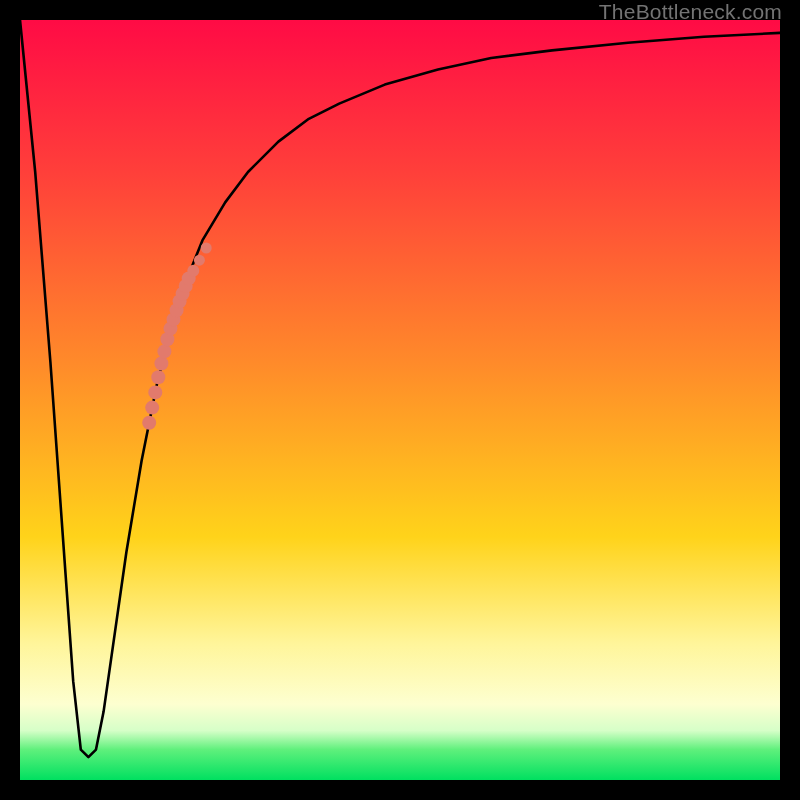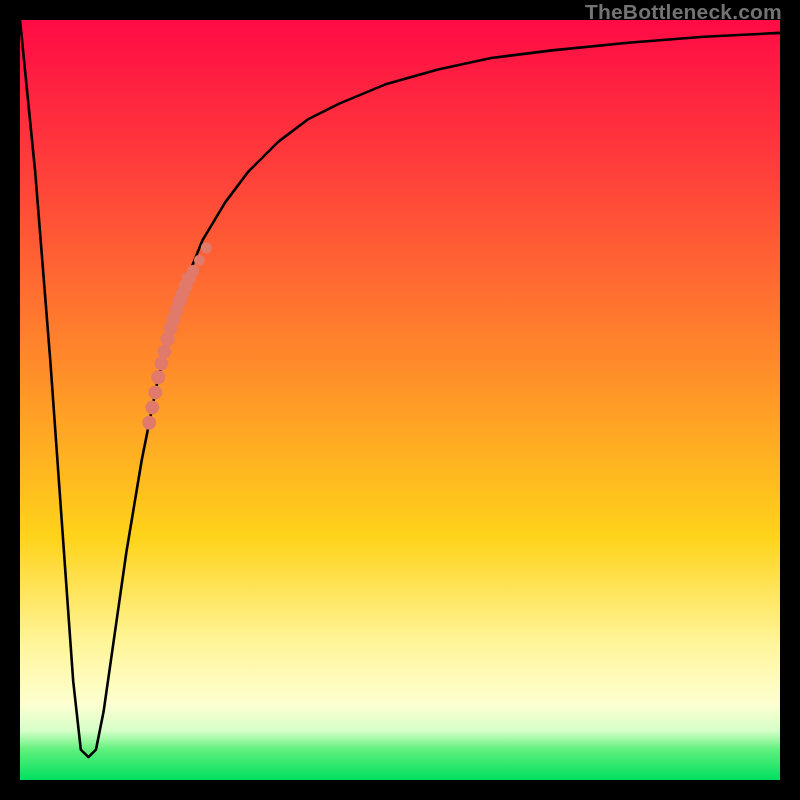--- a/index.html
+++ b/index.html
@@ -38,21 +38,21 @@
       #5ff07c 96%,
       #00e060 100%
     );
   }
   .watermark {
     position: absolute;
     top: 0px;
     right: 18px;
     color: #737373;
     font-size: 21px;
-    font-weight: 700;
+    font-weight: 400;
     letter-spacing: 0.2px;
     user-select: none;
   }
   svg.curve {
     position: absolute;
     left: 0;
     top: 0;
     width: 760px;
     height: 760px;
     overflow: visible;

